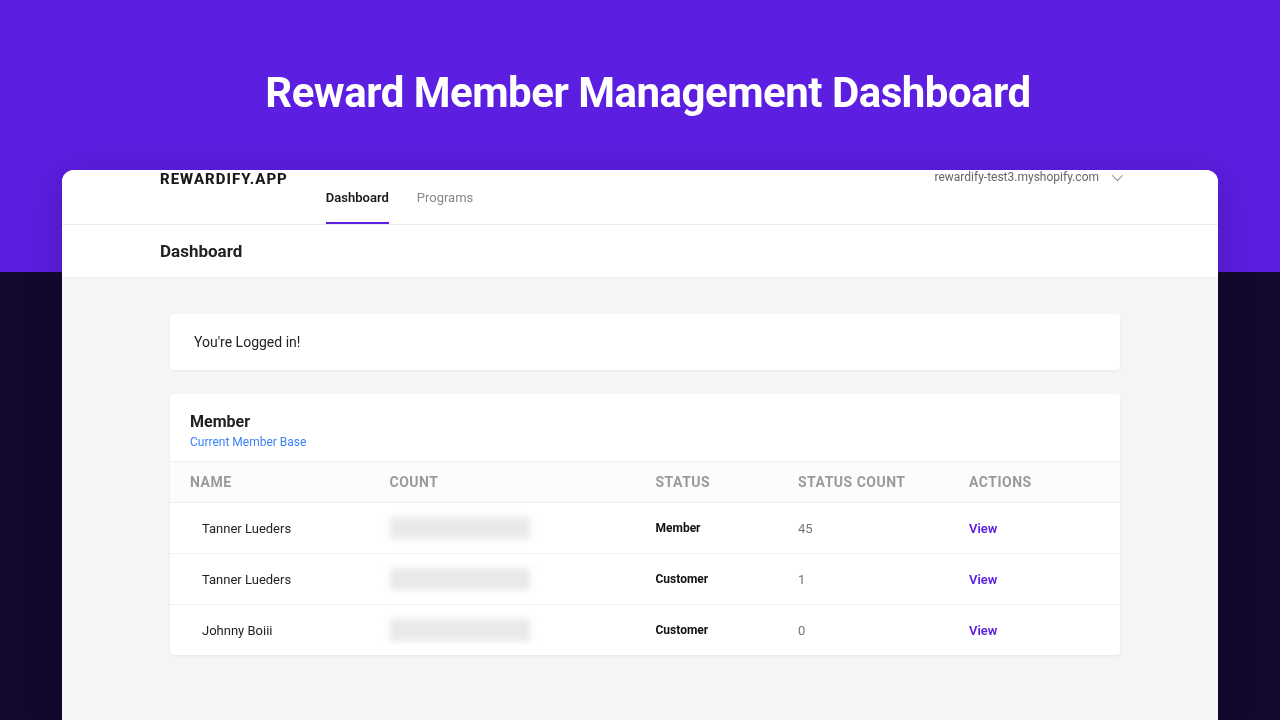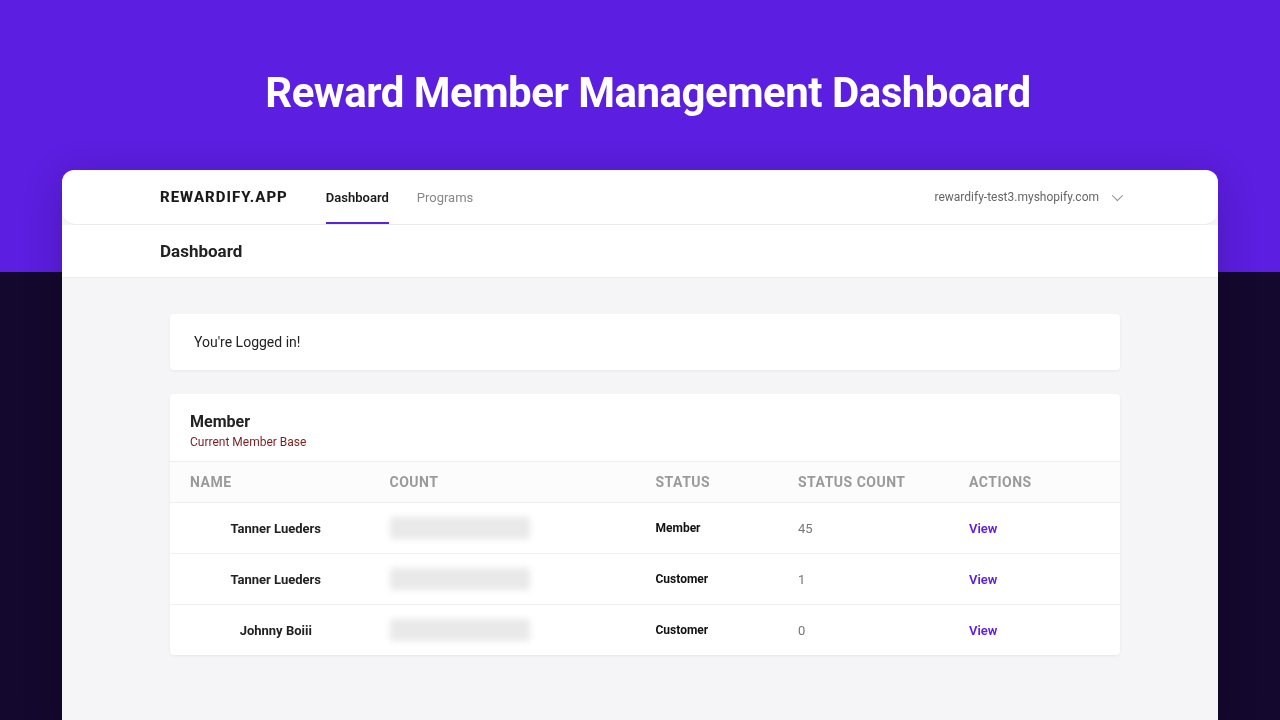--- a/index.html
+++ b/index.html
@@ -34,25 +34,24 @@
     right: 62px;
     bottom: 0;
     background: #f5f5f7;
     border-radius: 12px 12px 0 0;
     overflow: hidden;
     box-shadow: 0 8px 40px rgba(0,0,0,0.2);
   }
   .topbar {
     background: #fff;
     display: flex;
-    align-items: center;
+    align-items: flex-start;
     padding: 0 98px 0 98px;
     height: 55px;
     border-bottom: 1px solid #ececec;
-    border-radius: 14px;
   }
   .brand {
     font-weight: 800;
     font-size: 15px;
     letter-spacing: 1px;
     color: #1a1a1a;
     margin-right: 38px;
   }
   .tabs { display: flex; gap: 28px; height: 100%; align-items: stretch; }
   .tab {
@@ -103,41 +102,41 @@
     background: #fff;
     border-radius: 4px;
     box-shadow: 0 1px 3px rgba(0,0,0,0.06);
     margin-bottom: 24px;
   }
   .login-card { padding: 20px 24px; font-size: 14px; color: #222; }
   .members-header {
     padding: 18px 20px 12px 20px;
   }
   .members-title { font-size: 16px; font-weight: 700; color: #222; }
-  .members-sub { font-size: 12px; color: #7f1d1d; margin-top: 4px; }
+  .members-sub { font-size: 12px; color: #3b82f6; margin-top: 4px; }
   table { width: 100%; border-collapse: collapse; }
   thead th {
     text-align: left;
     font-size: 14px;
     letter-spacing: 0.5px;
     color: #9a9a9a;
     font-weight: 700;
     padding: 12px 20px;
     border-top: 1px solid #eee;
     border-bottom: 1px solid #eee;
     background: #fcfcfc;
   }
   tbody td {
     padding: 14px 20px;
     font-size: 13px;
     border-bottom: 1px solid #f0f0f0;
     vertical-align: middle;
   }
   tbody tr:last-child td { border-bottom: none; }
-  .name-cell { font-weight: 700; color: #222; padding-left: 32px; text-align: center; }
+  .name-cell { font-weight: 400; color: #222; padding-left: 32px; }
   .email-redact {
     width: 140px; height: 22px;
     background: #e9e9e9;
     filter: blur(3px);
     border-radius: 2px;
   }
   .status-cell { font-weight: 700; font-size: 12px; color: #111; }
   .order-cell { color: #777; }
   .view-link { color: #5c1ee0; font-weight: 600; cursor: pointer; }
   .col-name  { width: 21%; }

